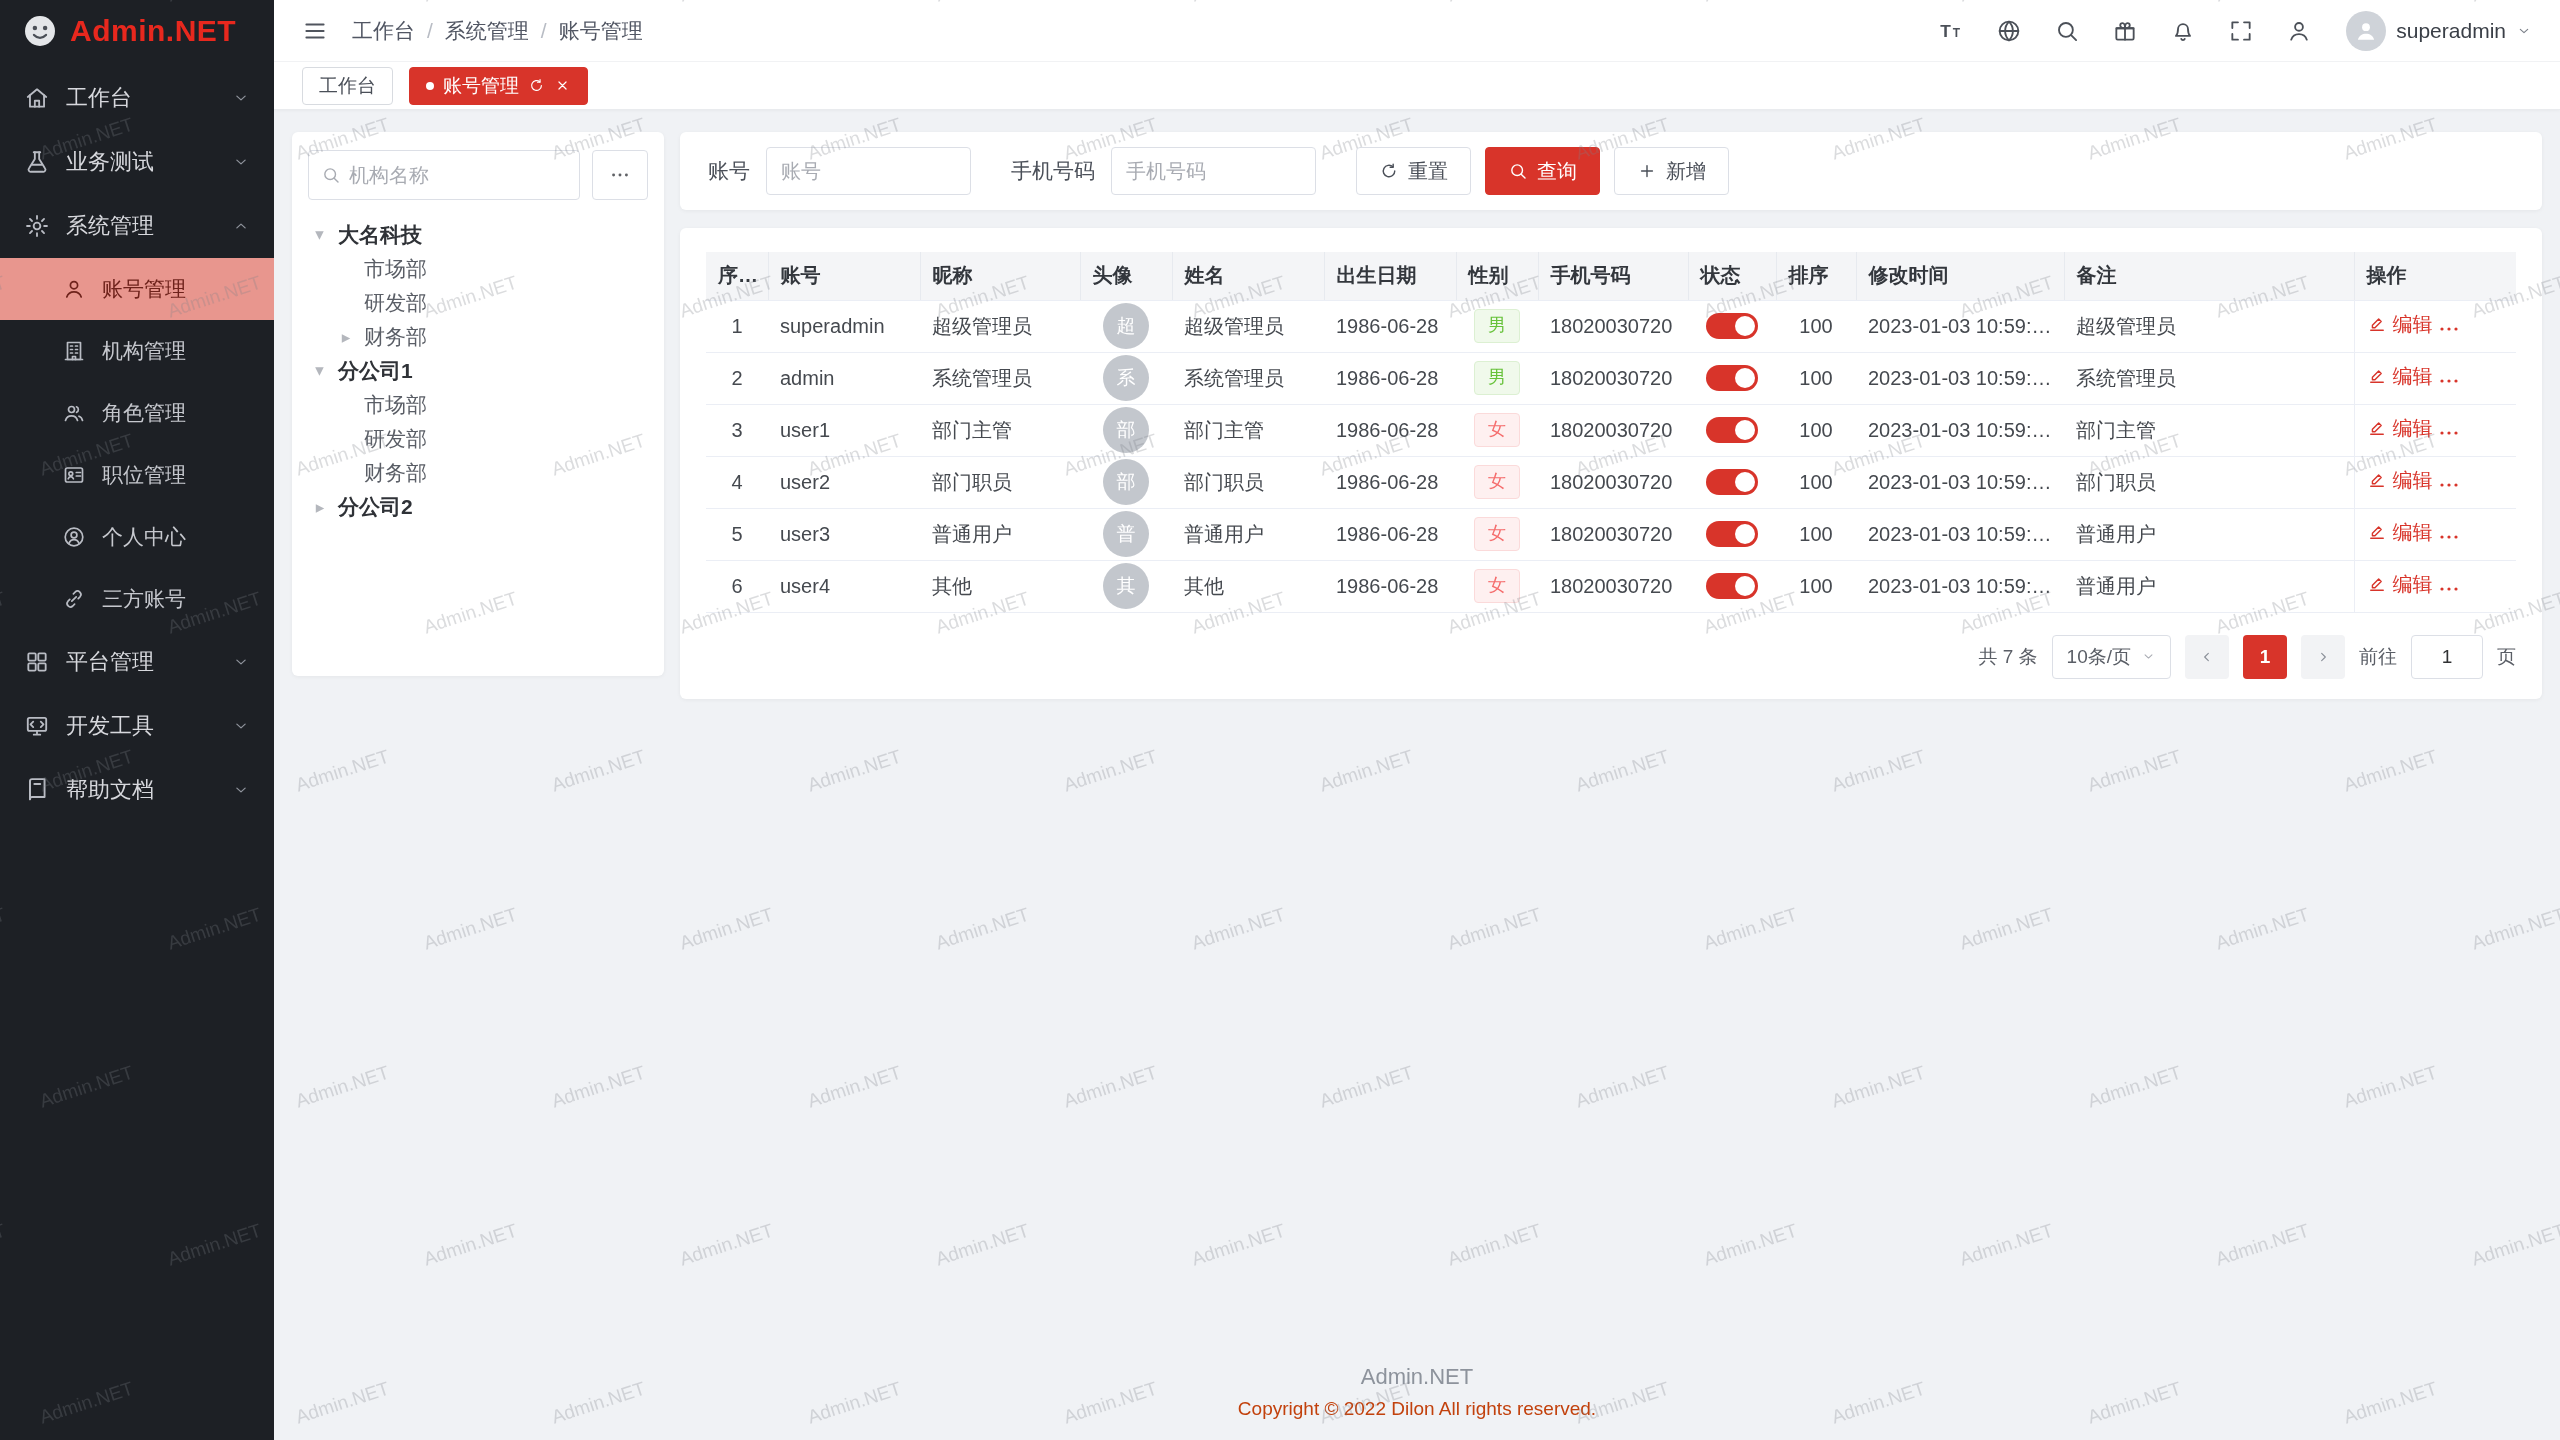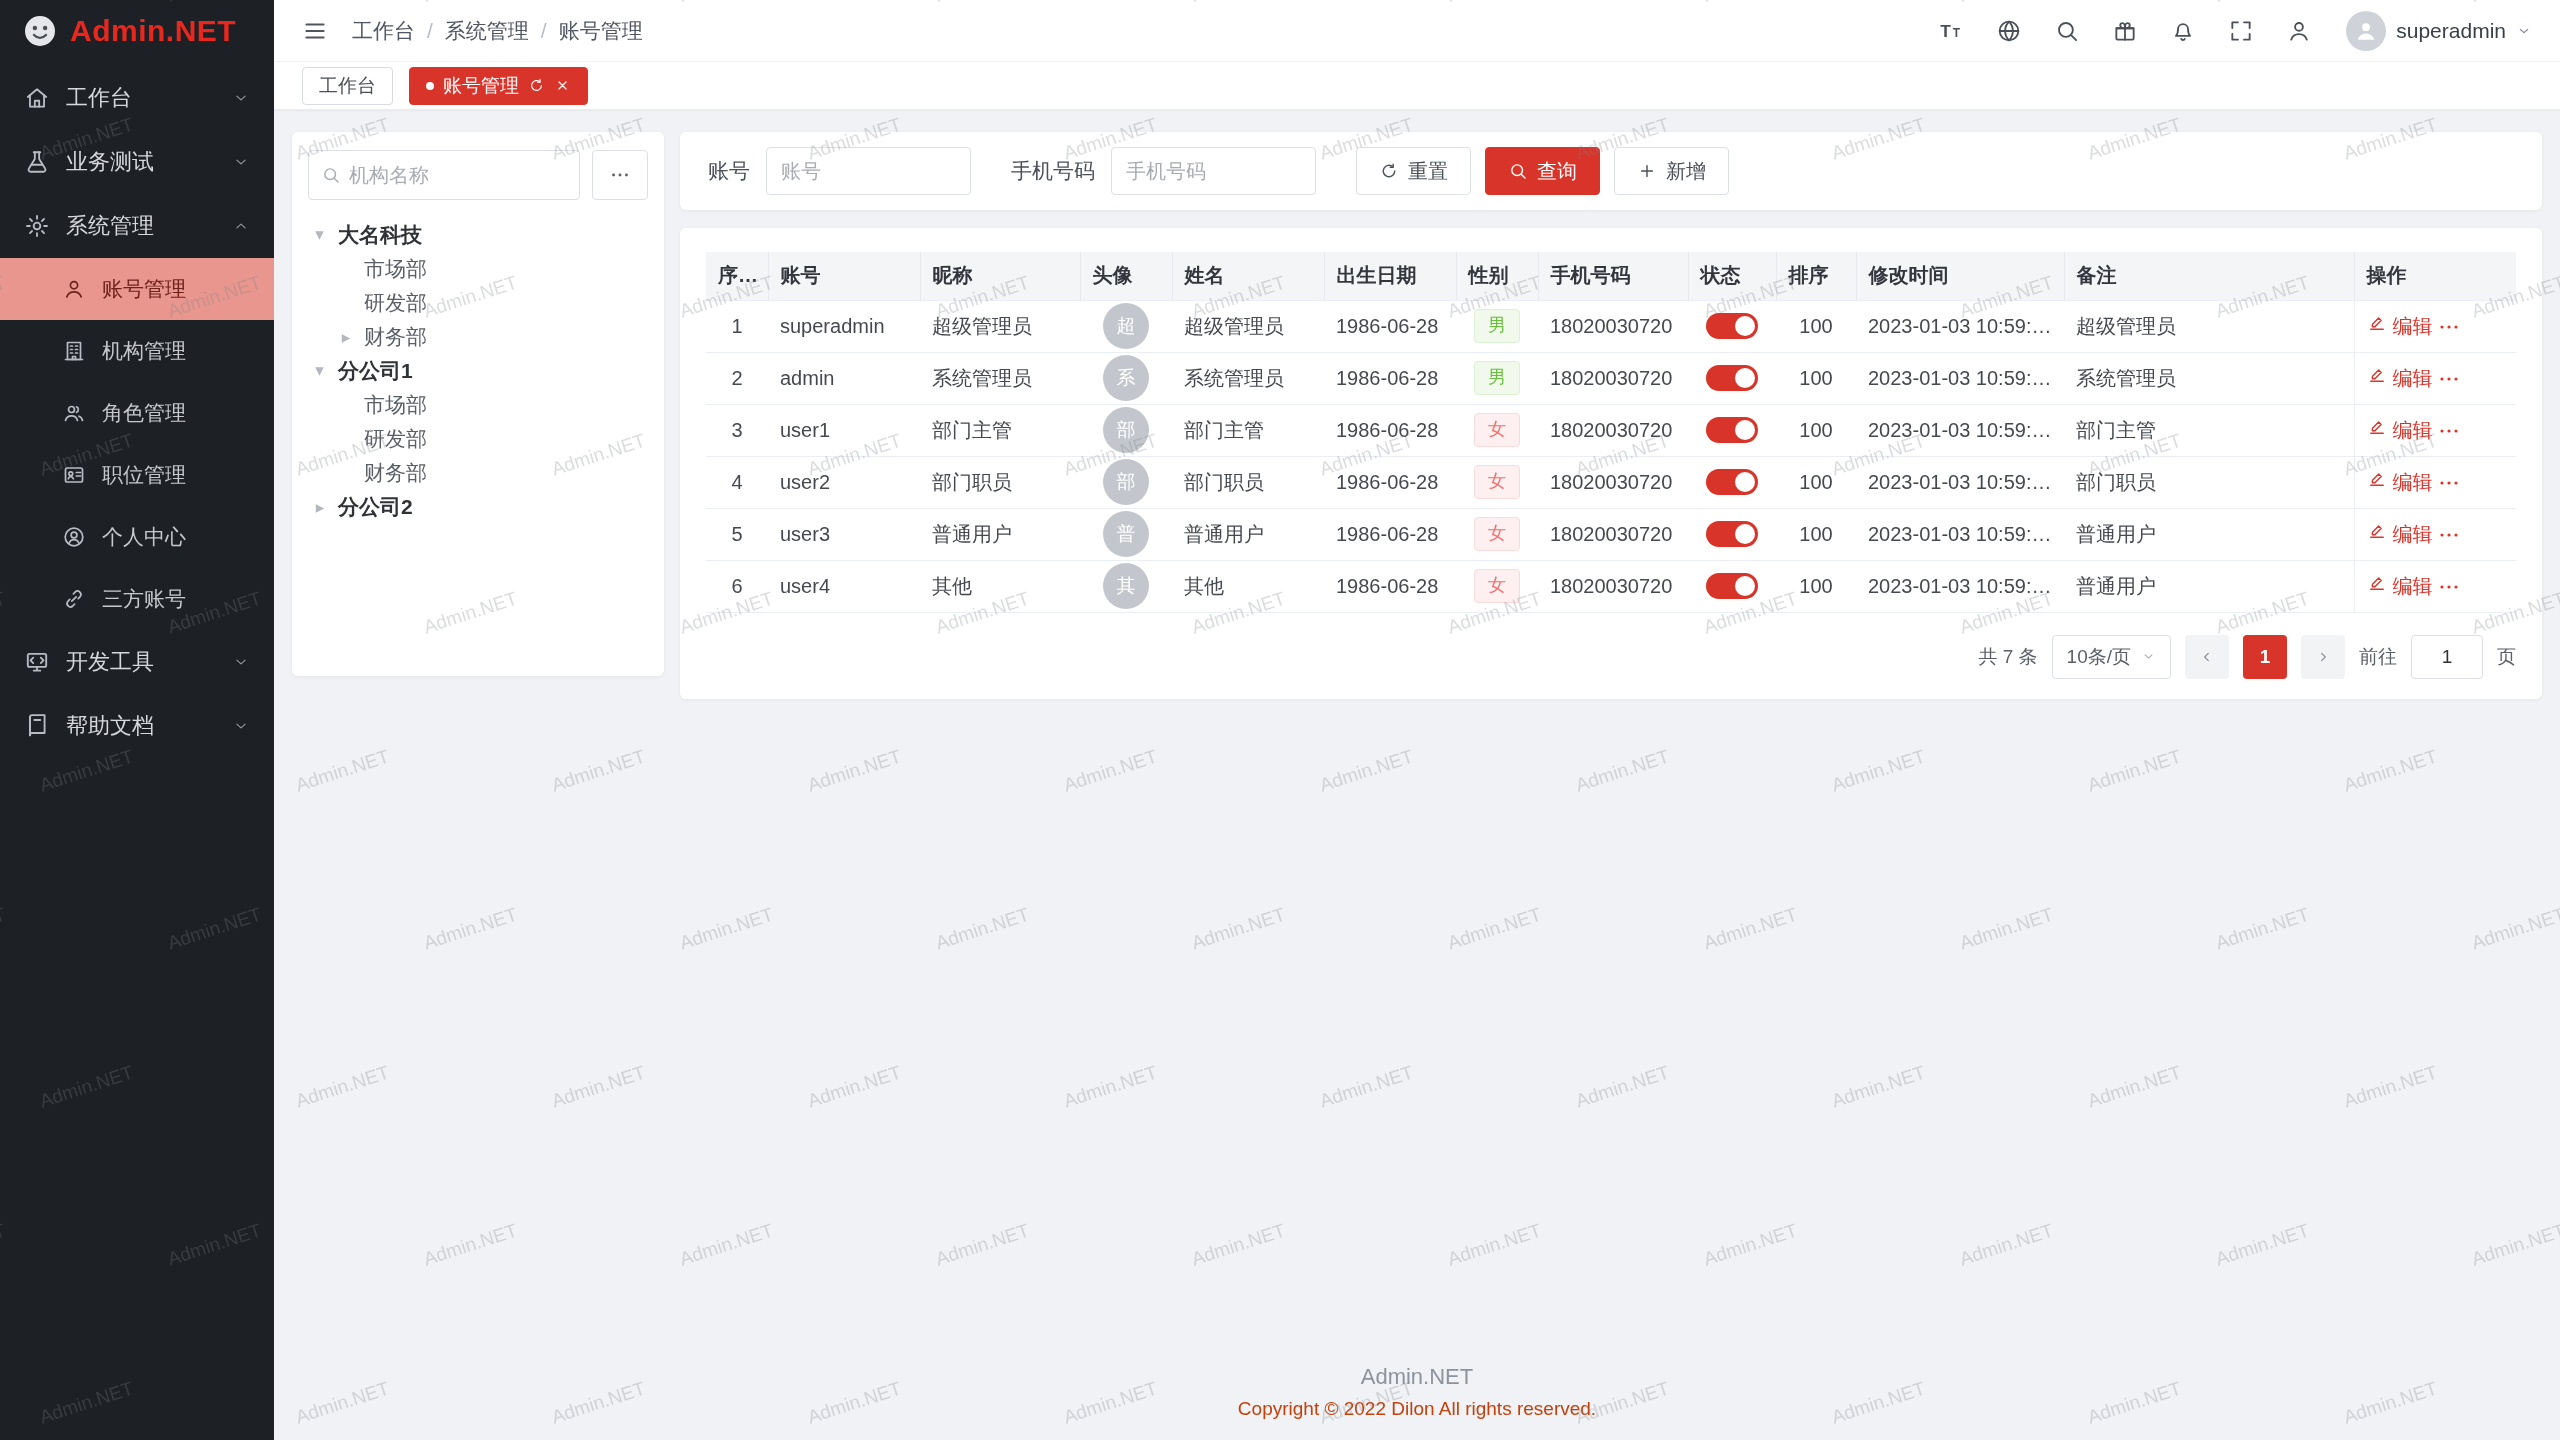--- a/index.html
+++ b/index.html
@@ -92,21 +92,21 @@
   th:nth-child(7){width:82px}  th:nth-child(8){width:150px} th:nth-child(9){width:88px}
   th:nth-child(10){width:80px} th:nth-child(11){width:208px} th:nth-child(12){width:290px}
   .c{text-align:center}
   .avatar-cell{display:inline-flex;width:46px;height:46px;border-radius:50%;background:#c3c7cd;color:#fff;align-items:center;justify-content:center;font-size:19px;vertical-align:middle}
   .tag{display:inline-block;min-width:46px;text-align:center;padding:3px 10px;border-radius:4px;font-size:18px;line-height:1.4}
   .tag.m{color:var(--success);background:#f0f9eb;border:1px solid #dcf0d2}
   .tag.f{color:var(--danger);background:#fef0f0;border:1px solid #fbdada}
   .switch{display:inline-flex;width:52px;height:26px;border-radius:13px;background:var(--accent);position:relative;cursor:pointer;vertical-align:middle}
   .switch .knob{position:absolute;top:3px;right:3px;width:20px;height:20px;border-radius:50%;background:#fff}
   .op{color:var(--accent)}
-  .edit-link{display:inline-flex;gap:6px;color:var(--accent);cursor:pointer;margin-right:4px}
+  .edit-link{display:inline-flex;align-items:center;gap:6px;color:var(--accent);cursor:pointer;margin-right:4px}
   .esm{width:20px;height:20px}
   .more-dots{width:24px;height:24px;color:var(--accent);cursor:pointer;vertical-align:middle}
 
   
   .pagination{display:flex;align-items:center;justify-content:flex-end;gap:14px;margin-top:22px;font-size:19px;color:#5a5e66}
   .pg-size{display:flex;align-items:center;gap:10px;height:44px;border:1px solid #dcdfe6;border-radius:4px;padding:0 14px;cursor:pointer;color:#5a5e66}
   .pg-size .ico{width:15px;height:15px;color:#a8abb2}
   .pg-btn{min-width:44px;height:44px;border:none;border-radius:4px;background:#f2f3f5;color:#8a8f98;display:inline-flex;align-items:center;justify-content:center;font-size:19px;cursor:pointer}
   .pg-btn .ico{width:16px;height:16px}
   .pg-btn.pg-active{background:var(--accent);color:#fff;font-weight:600}
@@ -237,20 +237,36 @@
         </div>
         <div class="menu-item sub">
           <span class="ico mi">
             <svg viewBox="0 0 24 24" fill="none" stroke="currentColor" stroke-width="1.7" stroke-linecap="round" stroke-linejoin="round">
               <path d="m9.8 14.2 4.4-4.4"></path>
               <path d="m11.4 6.8 1.8-1.8a3.4 3.4 0 0 1 4.8 4.8l-1.8 1.8"></path>
               <path d="m12.6 17.2-1.8 1.8a3.4 3.4 0 0 1-4.8-4.8l1.8-1.8"></path>
             </svg>
           </span>
           <span class="mi-label">三方账号</span>
+        </div>
+        <div class="menu-item">
+          <span class="ico mi">
+            <svg viewBox="0 0 24 24" fill="none" stroke="currentColor" stroke-width="1.7" stroke-linecap="round" stroke-linejoin="round">
+              <rect x="4" y="4" width="6.8" height="6.8" rx="1"></rect>
+              <rect x="13.2" y="4" width="6.8" height="6.8" rx="1"></rect>
+              <rect x="4" y="13.2" width="6.8" height="6.8" rx="1"></rect>
+              <rect x="13.2" y="13.2" width="6.8" height="6.8" rx="1"></rect>
+            </svg>
+          </span>
+          <span class="mi-label">平台管理</span>
+          <span class="ico chev">
+            <svg viewBox="0 0 24 24" fill="none" stroke="currentColor" stroke-width="1.7" stroke-linecap="round" stroke-linejoin="round">
+              <path d="m6.5 9.5 5.5 5 5.5-5"></path>
+            </svg>
+          </span>
         </div>
         <div class="menu-item">
           <span class="ico mi">
             <svg viewBox="0 0 24 24" fill="none" stroke="currentColor" stroke-width="1.7" stroke-linecap="round" stroke-linejoin="round">
               <rect x="3.5" y="4.5" width="17" height="12" rx="1.5"></rect>
               <path d="M9 20h6M12 16.5V20"></path>
               <path d="m8.5 8-2.5 2.5L8.5 13M15.5 8l2.5 2.5-2.5 2.5"></path>
             </svg>
           </span>
           <span class="mi-label">开发工具</span>

